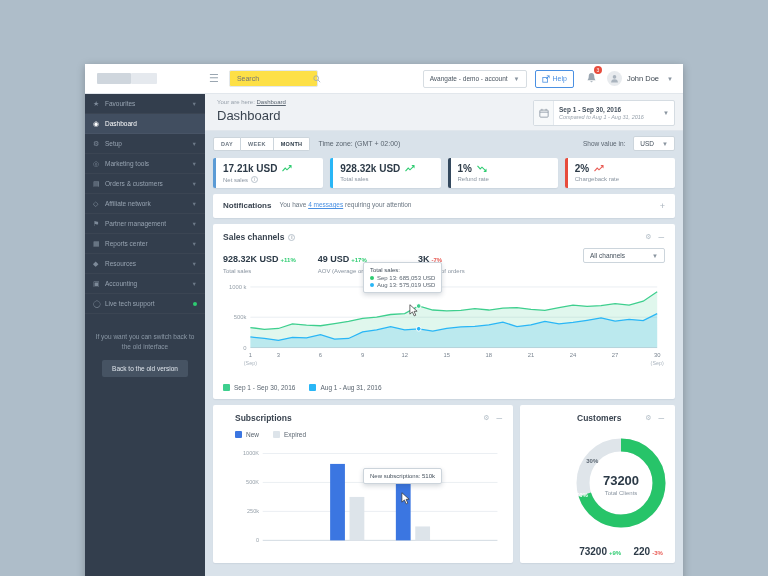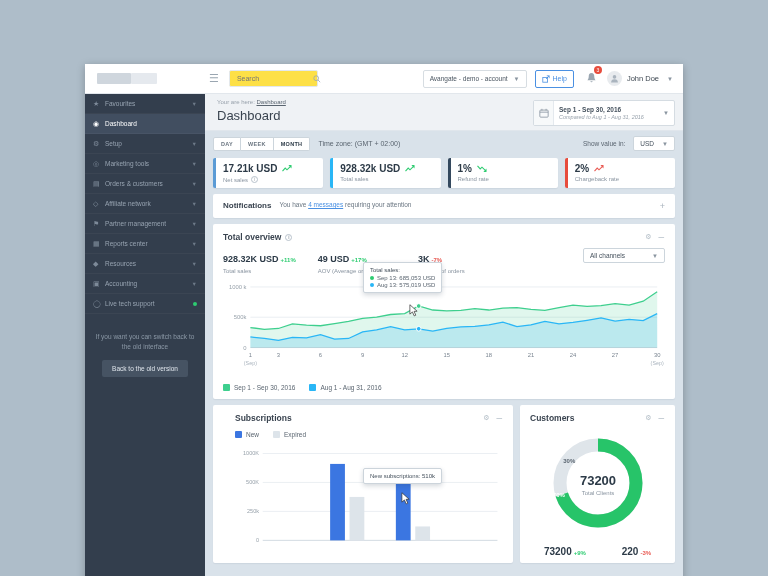--- a/index.html
+++ b/index.html
@@ -87,21 +87,21 @@
   .legend-item{display:flex;align-items:center;gap:4px;font-size:6.5px;color:#5a6570;}
   .legend-swatch{width:7px;height:7px;border-radius:1px;}
   .tooltip{position:absolute;background:#fff;border:1px solid #ccd4db;border-radius:2px;box-shadow:0 2px 5px rgba(40,60,80,.2);padding:4px 6px;z-index:5;}
   .tt-title{font-size:6px;color:#44505c;margin-bottom:2px;}
   .tt-row{font-size:6px;color:#5a6570;display:flex;align-items:center;gap:3px;margin-top:1px;}
   .tt-dot{width:4px;height:4px;border-radius:50%;}
   .cursor-icon{position:absolute;z-index:6;}
   
   .bottom-row{display:flex;gap:7px;padding:0 8px;align-items:stretch;}
   .subs-card{flex:1;margin:6px 0 0;padding-left:12px;}
-  .cust-card{width:155px;flex:0 0 155px;margin:6px 0 0;}
+  .cust-card{width:155px;flex:0 0 155px;margin:6px 0 0;padding-left:47px;}
   .subs-legend{display:flex;gap:14px;padding:4px 10px 2px;}
   .donut-wrap{display:flex;justify-content:center;padding:4px 0 0;}
   .cust-stats{display:flex;justify-content:space-around;padding:6px 6px 4px;}
   .cs-val{font-size:10px;font-weight:bold;color:#2c3a47;}
   .cs-delta{font-size:6px;font-weight:bold;margin-left:2px;}
   svg text{font-family:"Liberation Sans","DejaVu Sans",sans-serif;}
 </style>
 </head>
 <body>
 
@@ -289,21 +289,21 @@
           <span>You have</span>
           <a>4 messages</a>
           <span>requiring your attention</span>
         </span>
         <span class="plus">+</span>
       </div>
 
       <div class="card">
         <div class="card-head">
           <span class="card-title">
-            <span>Total overview</span>
+            <span>Sales channels</span>
             <span class="info-i">i</span>
           </span>
           <div class="head-spacer"></div>
           <span class="gear">⚙</span>
           <span class="minus">−</span>
         </div>
         <div class="stats-row" id="sales-stats">
             <div>
               <div><span class="stat-val">928.32K USD</span><span class="stat-delta d-green">+11%</span></div>
               <div class="stat-label">Total sales</div>

